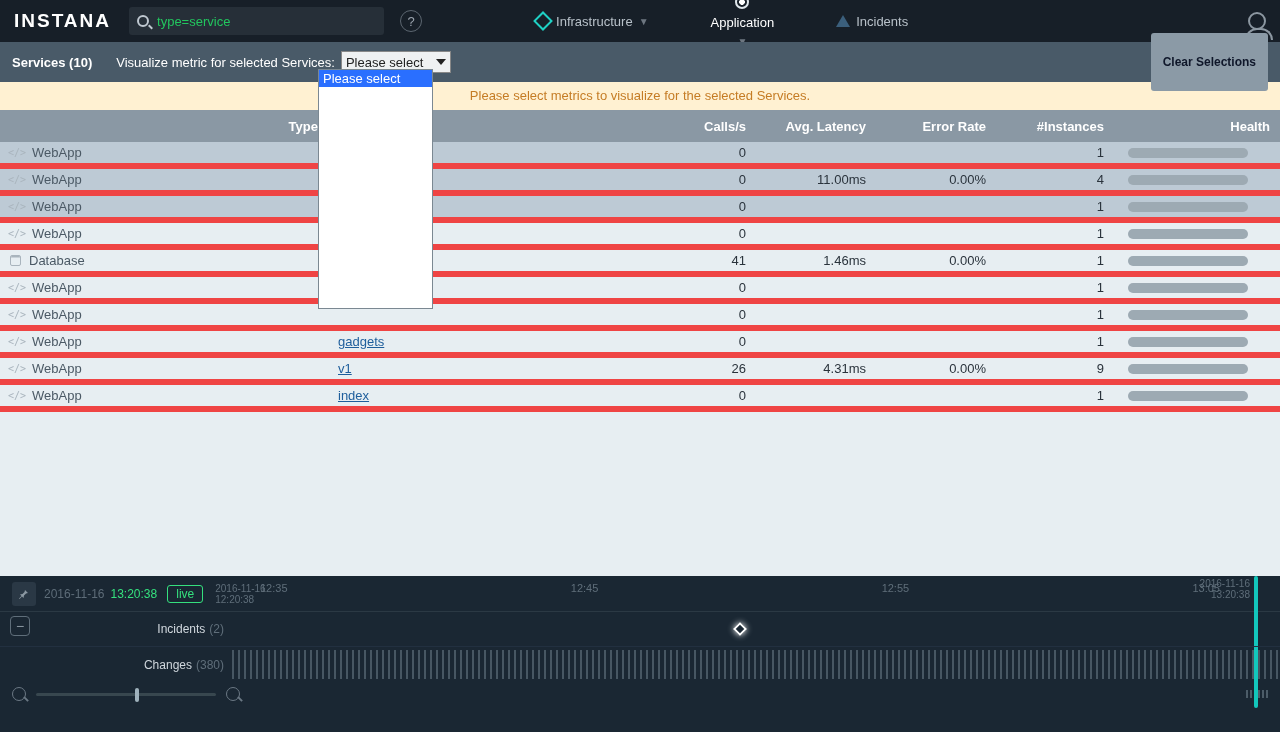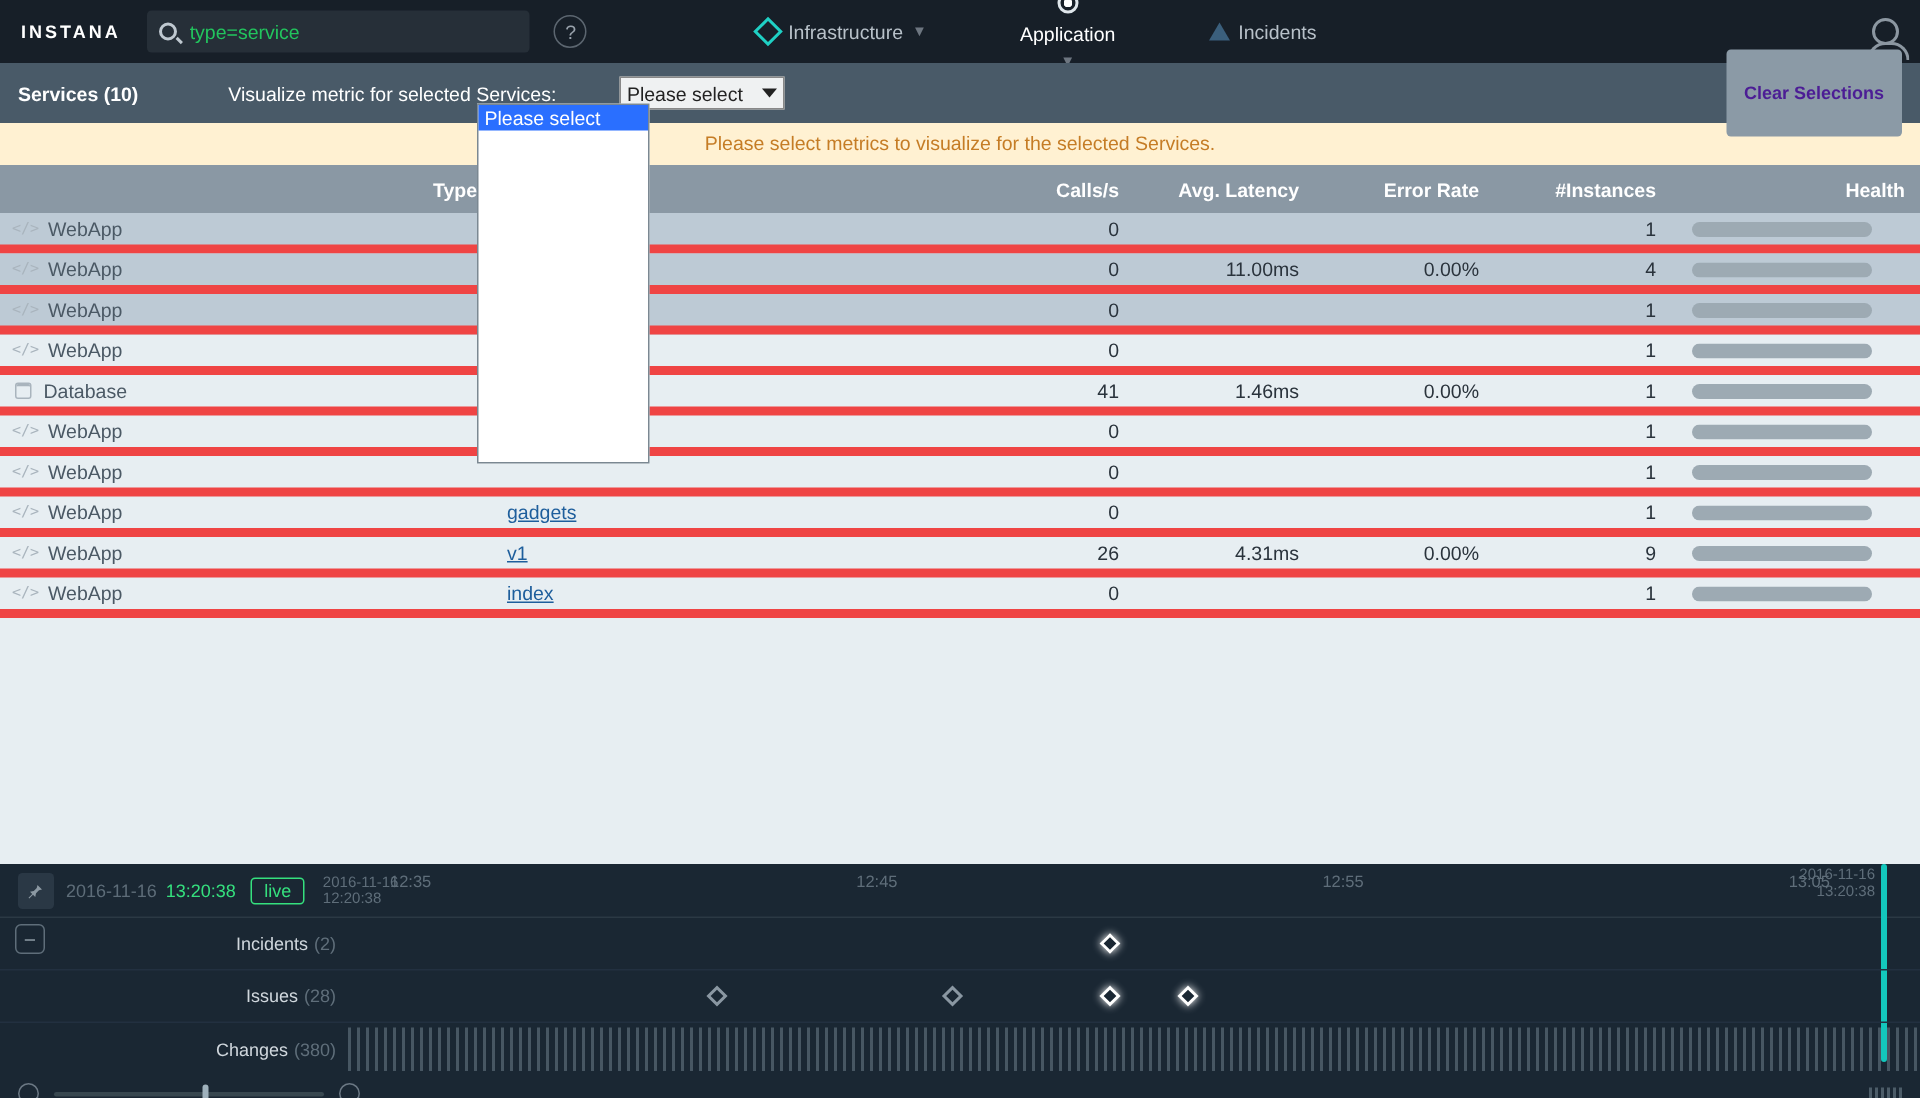--- a/index.html
+++ b/index.html
@@ -1,40 +1,40 @@
 <!DOCTYPE html>
 <html><head>
 <meta charset="utf-8">
 <style>
   * { margin:0; padding:0; box-sizing:border-box; }
   body { font-family: -apple-system, BlinkMacSystemFont, "Segoe UI", Helvetica, Arial, sans-serif; font-size:13px; background:#e7eef2; width:1280px; height:732px; overflow:hidden; color:#25303d; }
 
   
   .topbar { height:42px; background:#171f28; display:flex; align-items:center; padding:0 14px; color:#c7ced4; }
-  .logo { font-weight:700; letter-spacing:2px; font-size:12px; color:#fff; margin-right:18px; font-family:Arial,sans-serif; }
+  .logo { font-weight:700; letter-spacing:2px; font-size:19px; color:#fff; margin-right:18px; font-family:Arial,sans-serif; }
   .searchbox { background:#262f38; border-radius:3px; height:28px; width:255px; display:flex; align-items:center; padding:0 8px; color:#22c55e; margin-right:16px; }
   .magnifier { width:12px;height:12px; border:2px solid #bfc8d0; border-radius:50%; position:relative; margin-right:8px; }
   .magnifier:after { content:""; position:absolute; width:5px;height:2px; background:#bfc8d0; transform:rotate(45deg); left:9px; top:9px; }
   .help-circle { width:22px;height:22px; border:1.5px solid #5c6670; border-radius:50%; display:flex; align-items:center; justify-content:center; color:#9aa3ad; font-size:13px; margin-right:80px; cursor:pointer; }
   .navitem { display:flex; align-items:center; gap:6px; margin-right:28px; color:#b8c1c9; cursor:pointer;margin-left:34px; }
   .navitem.active { color:#fff;flex-direction:column; }
   .chev-down { font-size:10px; color:#6d7680; }
   .infra-ico { width:14px;height:14px; transform:rotate(45deg); border:2px solid #1fd0c4; }
   .app-ico { width:14px;height:14px; border:2px solid #dfe6eb; border-radius:50%; background:radial-gradient(circle,#fff 40%,transparent 42%); }
   .inc-ico { width:0;height:0; border-left:7px solid transparent; border-right:7px solid transparent; border-bottom:12px solid #3b5f7c; }
   .user-ico { margin-left:auto; width:18px;height:18px; border:2px solid #8c97a1; border-radius:50%; position:relative; }
   .user-ico:after{content:"";position:absolute;width:24px;height:10px;border:2px solid #8c97a1;border-bottom:none;border-radius:12px 12px 0 0;left:-5px;top:14px;}
 
   
-  .subheader { height:40px; background:#495a68; display:flex; align-items:center; padding:0 12px; color:#fff; font-size:13px; position:relative;gap:36px; }
+  .subheader { height:40px; background:#495a68; display:flex; align-items:center; padding:0 12px; color:#fff; font-size:13px; position:relative; }
   .svc-count { font-weight:700; margin-right:24px; }
   .vislabel { margin-right:6px; }
   .selectbox { width:110px; height:22px; border:1px solid #888; background:#eff1f2; color:#222; display:flex; align-items:center; justify-content:space-between; padding:0 4px; font-family:Arial,sans-serif; font-size:13px; cursor:pointer; }
   .selectbox .caret { width:0;height:0;border-left:5px solid transparent;border-right:5px solid transparent;border-top:6px solid #222; }
-  .clear-btn { margin-left:auto; background:#8b9aa6; color:#4c1d95; border:none; border-radius:3px; padding:22px 12px; font-weight:700; font-size:12px; cursor:pointer; }
+  .clear-btn { margin-left:auto; background:#8b9aa6; color:#0f172a; border:none; border-radius:3px; padding:22px 12px; font-weight:700; font-size:12px; cursor:pointer; }
 
   
   .dropdown { position:absolute; left:318px; top:27px; width:115px; background:#fff; border:1px solid #7b8892; font-family:Arial,sans-serif; font-size:13px; z-index:30; }
   .dropdown div { padding:1px 4px; cursor:pointer; }
   .dropdown div.selected { background:#2a6fff; color:#fff; }
   .dropdown div.bold { font-weight:700; }
   .dropdown div.indent { padding-left:18px; }
 
   
   .banner { height:28px; background:#fff1d2; color:#c57c25; text-align:center; line-height:28px; font-size:13px; }
@@ -326,32 +326,20 @@
     <div class="collapse-btn">−</div>
     <div class="tracklabel">
       <span>Incidents</span>
       <span class="cnt">(2)</span>
     </div>
     <div class="track-canvas">
       <span class="diamond bright" style="left:48%"></span>
     </div>
   </div>
 
-  <div class="trackrow">
-    <div class="tracklabel">
-      <span>Issues</span>
-      <span class="cnt">(28)</span>
-    </div>
-    <div class="track-canvas">
-      <span class="diamond" style="left:23%"></span>
-      <span class="diamond" style="left:38%"></span>
-      <span class="diamond bright" style="left:48%"></span>
-      <span class="diamond bright" style="left:53%"></span>
-    </div>
-  </div>
 
   <div class="trackrow" style="border-bottom:none">
     <div class="tracklabel">
       <span>Changes</span>
       <span class="cnt">(380)</span>
     </div>
     <div class="track-canvas">
       <div class="stripes"></div>
     </div>
   </div>

